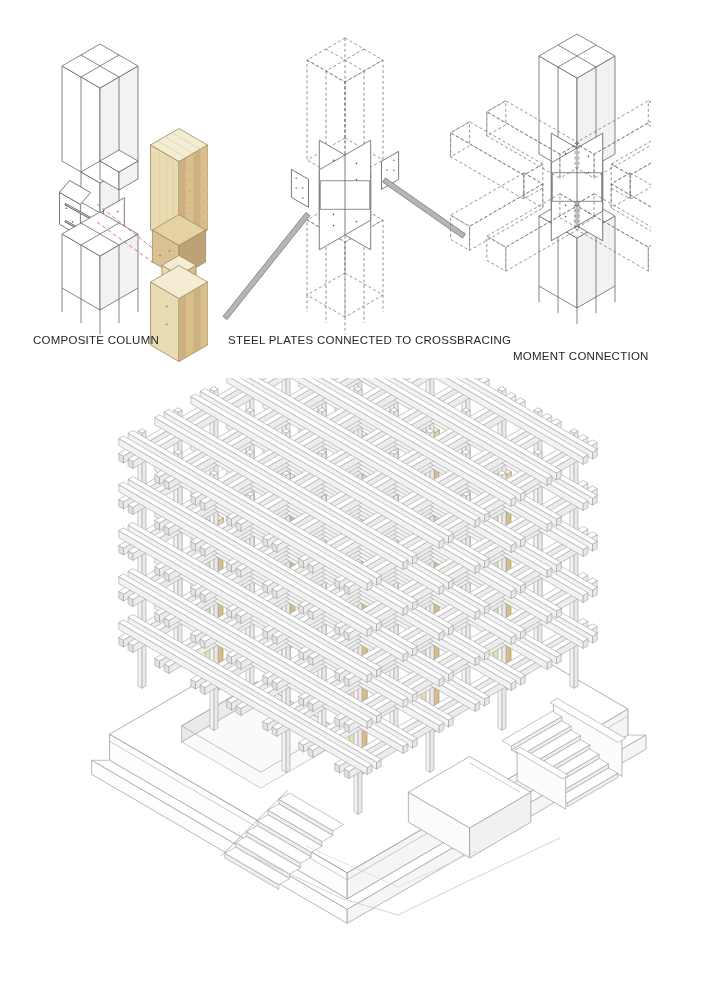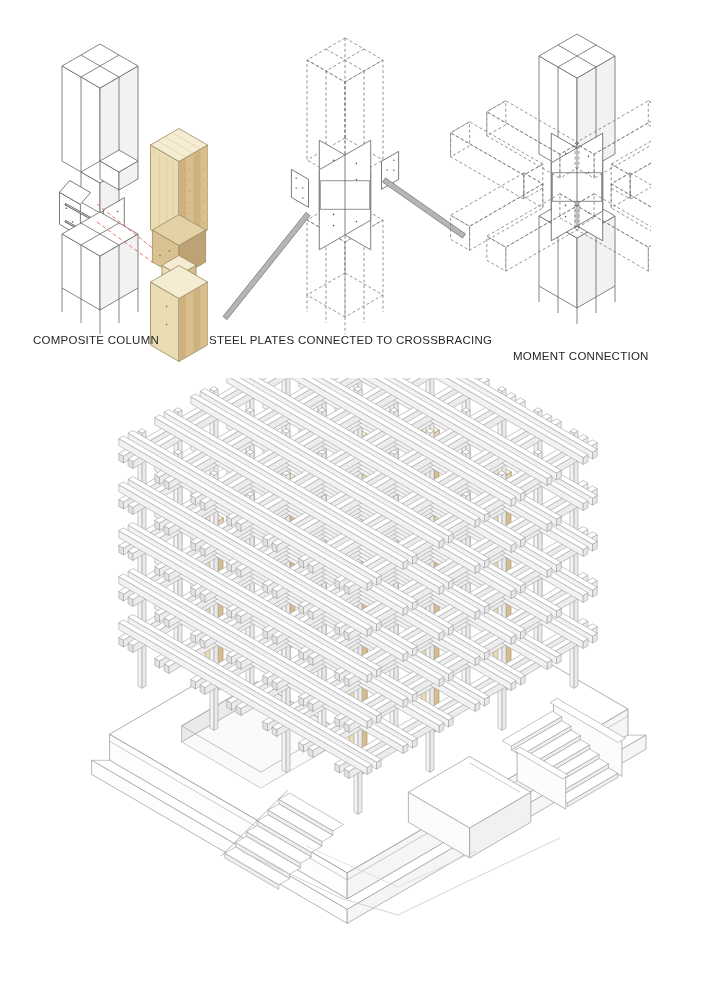--- a/index.html
+++ b/index.html
@@ -215,21 +215,21 @@
         <polygon points="208.3,92.8 227.3,103.8 227.3,127.8 208.3,116.8" fill="none" stroke="#707070" stroke-width="0.75" stroke-linejoin="round" stroke-dasharray="3,2.4"></polygon>
         <polygon points="135.1,135.2 154.1,146.2 154.1,170.2 135.1,159.2" fill="none" stroke="#707070" stroke-width="0.75" stroke-linejoin="round" stroke-dasharray="3,2.4"></polygon>
         <polygon points="171.2,156.1 244.4,113.8 263.4,124.8 190.2,167.1" fill="none" stroke="#707070" stroke-width="0.75" stroke-linejoin="round" stroke-dasharray="3,2.4"></polygon>
         <polygon points="190.2,167.1 263.4,124.8 263.4,148.8 190.2,191.1" fill="none" stroke="#707070" stroke-width="0.75" stroke-linejoin="round" stroke-dasharray="3,2.4"></polygon>
         <polygon points="244.4,113.8 263.4,124.8 263.4,148.8 244.4,137.8" fill="none" stroke="#707070" stroke-width="0.75" stroke-linejoin="round" stroke-dasharray="3,2.4"></polygon>
         <polygon points="171.2,156.1 190.2,167.1 190.2,191.1 171.2,180.1" fill="none" stroke="#707070" stroke-width="0.75" stroke-linejoin="round" stroke-dasharray="3,2.4"></polygon>
       </svg>
   </div>
 
   <div class="caption" style="left:33px;top:334px">COMPOSITE COLUMN</div>
-  <div class="caption" style="left:209px;top:334px">STEEL PLATES CONNECTED TO CROSSBRACING</div>
+  <div class="caption" style="left:228px;top:334px">STEEL PLATES CONNECTED TO CROSSBRACING</div>
   <div class="caption" style="left:513px;top:350px">MOMENT CONNECTION</div>
 
   <div class="fig" style="left:0px;top:378px">
     <svg width="707" height="622">
         <polygon points="160.0,88.0 193.0,68.0 228.0,88.0 193.0,108.0" fill="none" stroke="#ece4d1" stroke-width="1.1" stroke-linejoin="round"></polygon>
         <line x1="160.0" y1="88.0" x2="160.0" y2="104.0" stroke="#ece4d1" stroke-width="1.1"></line>
         <line x1="228.0" y1="88.0" x2="228.0" y2="104.0" stroke="#ece4d1" stroke-width="1.1"></line>
         <line x1="193.0" y1="108.0" x2="193.0" y2="124.0" stroke="#ece4d1" stroke-width="1.1"></line>
         <polygon points="390.4,192.5 628.0,331.1 347.2,494.9 109.6,356.3" fill="#ffffff" stroke="#9a9a9a" stroke-width="0.8" stroke-linejoin="round"></polygon>
         <polygon points="109.6,356.3 347.2,494.9 347.2,520.9 109.6,382.3" fill="#fdfdfd" stroke="#9a9a9a" stroke-width="0.8" stroke-linejoin="round"></polygon>

